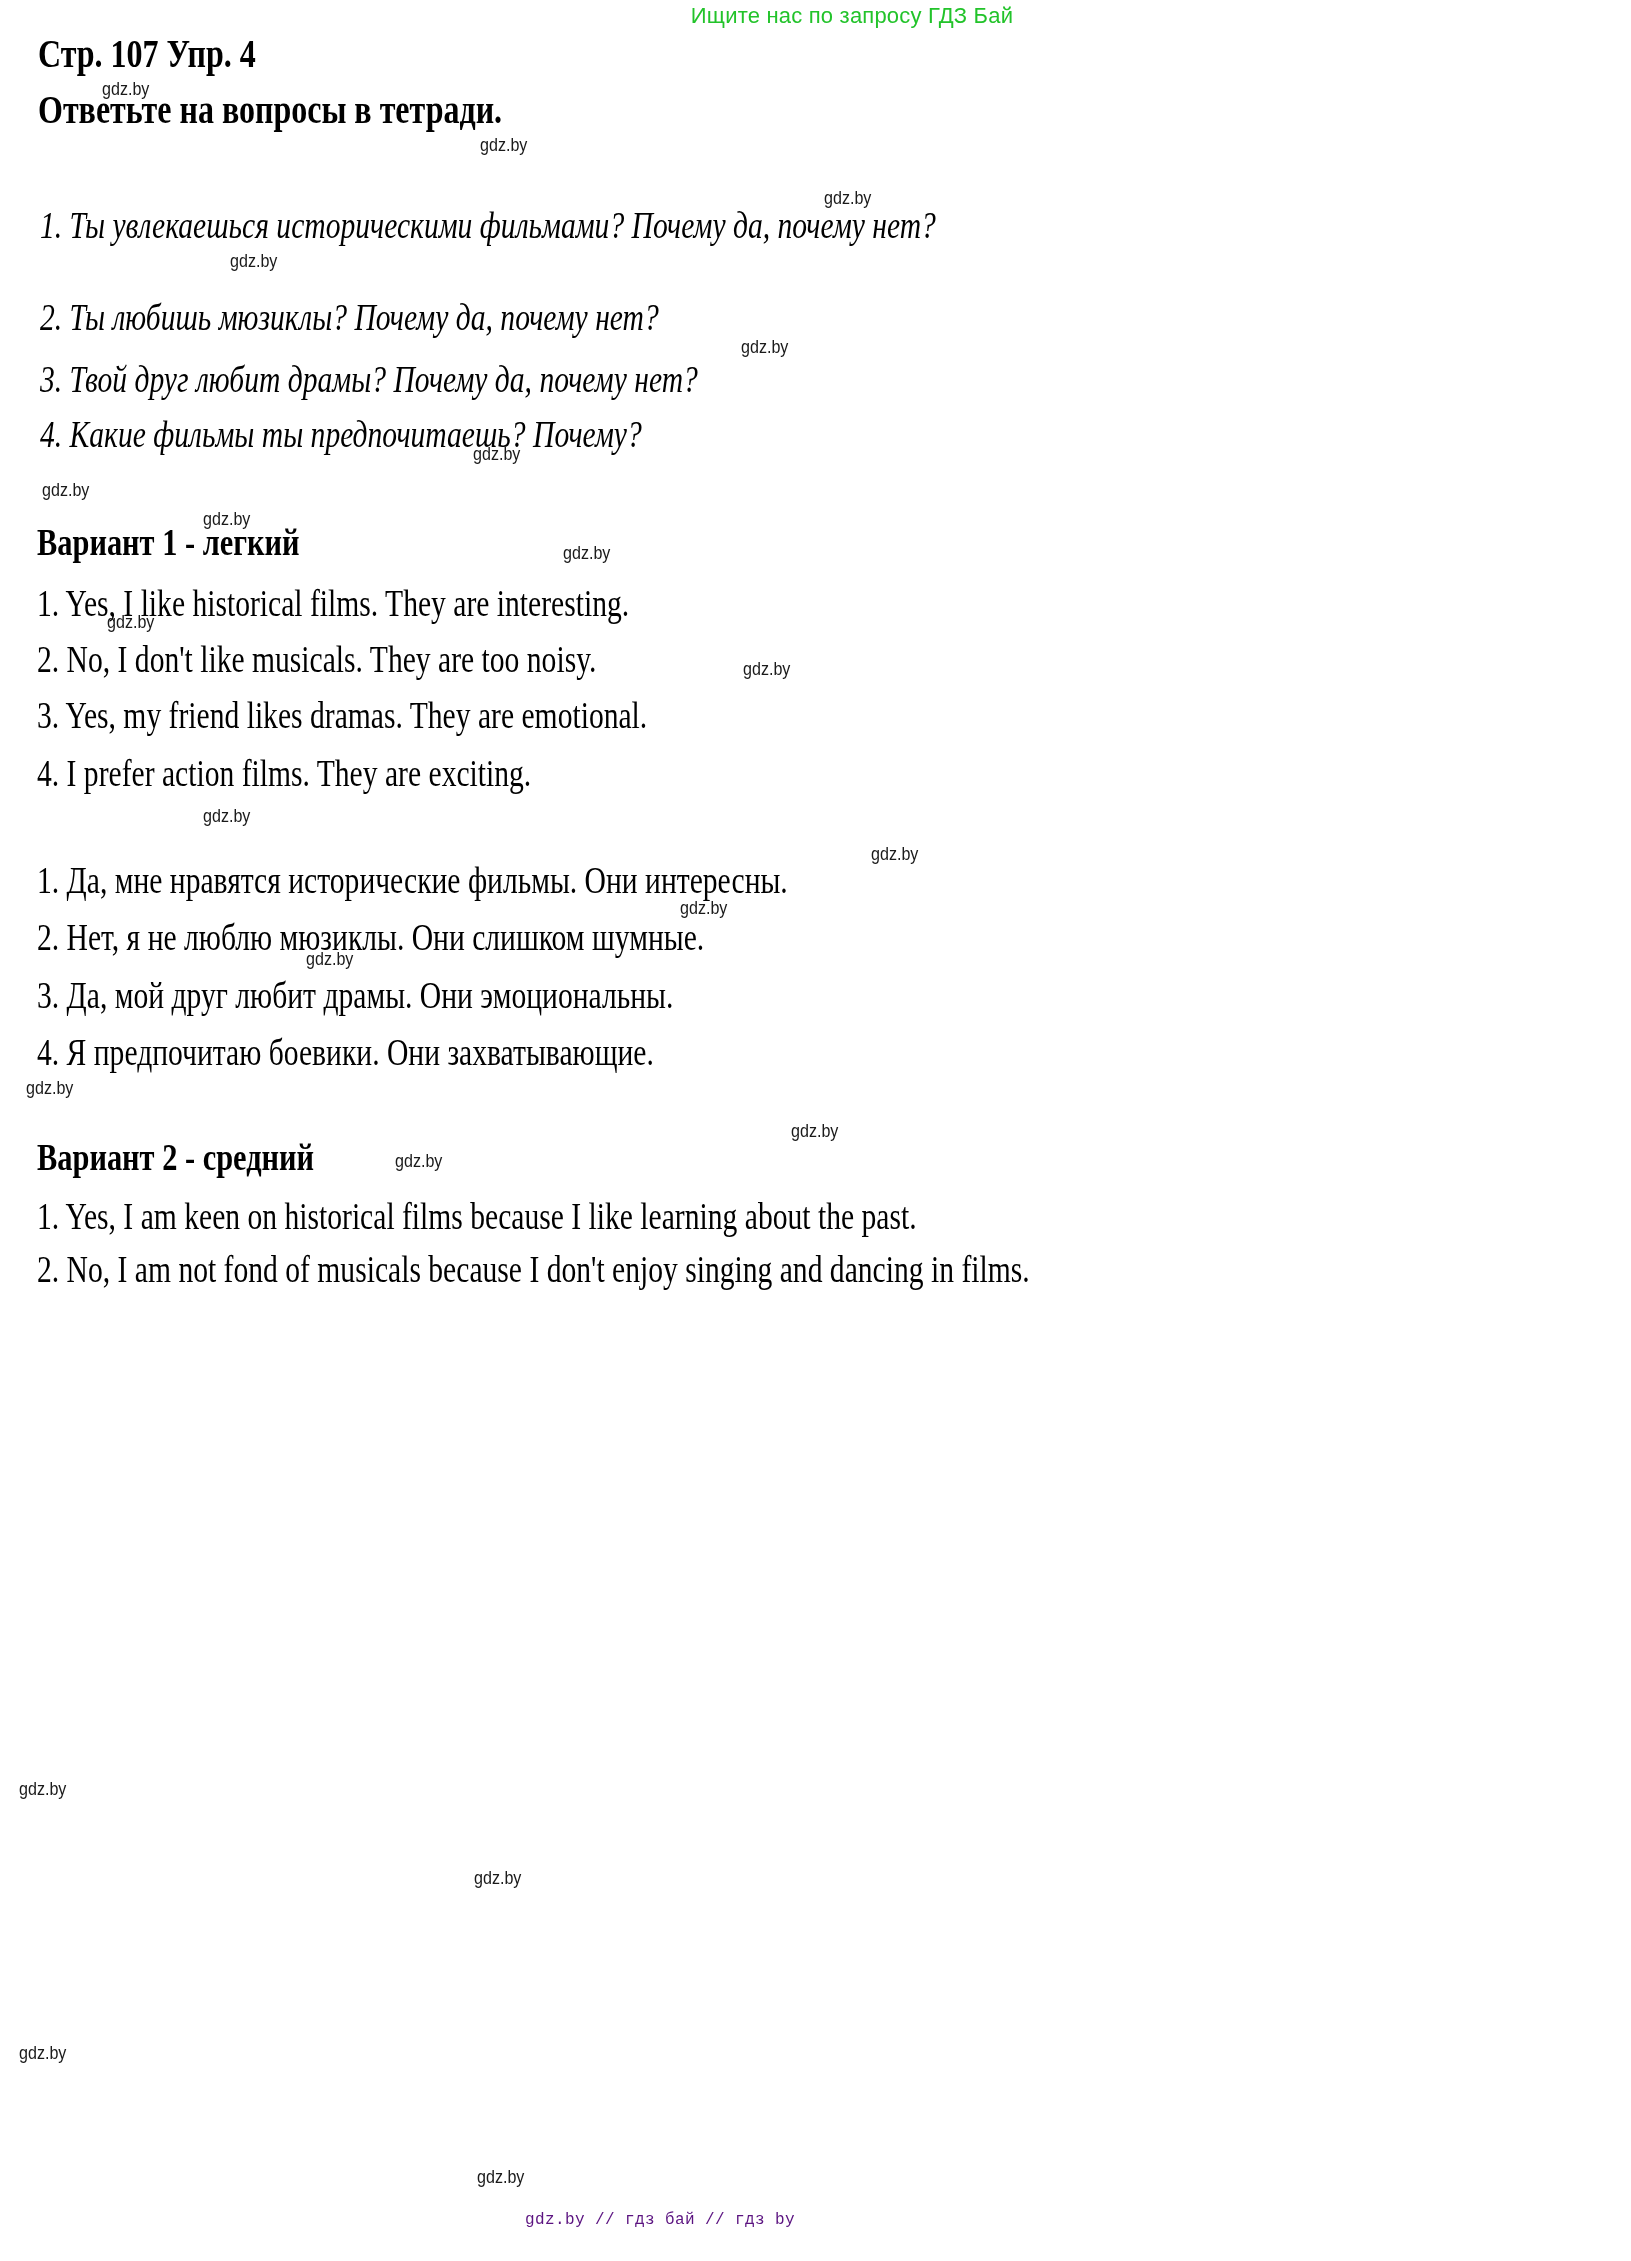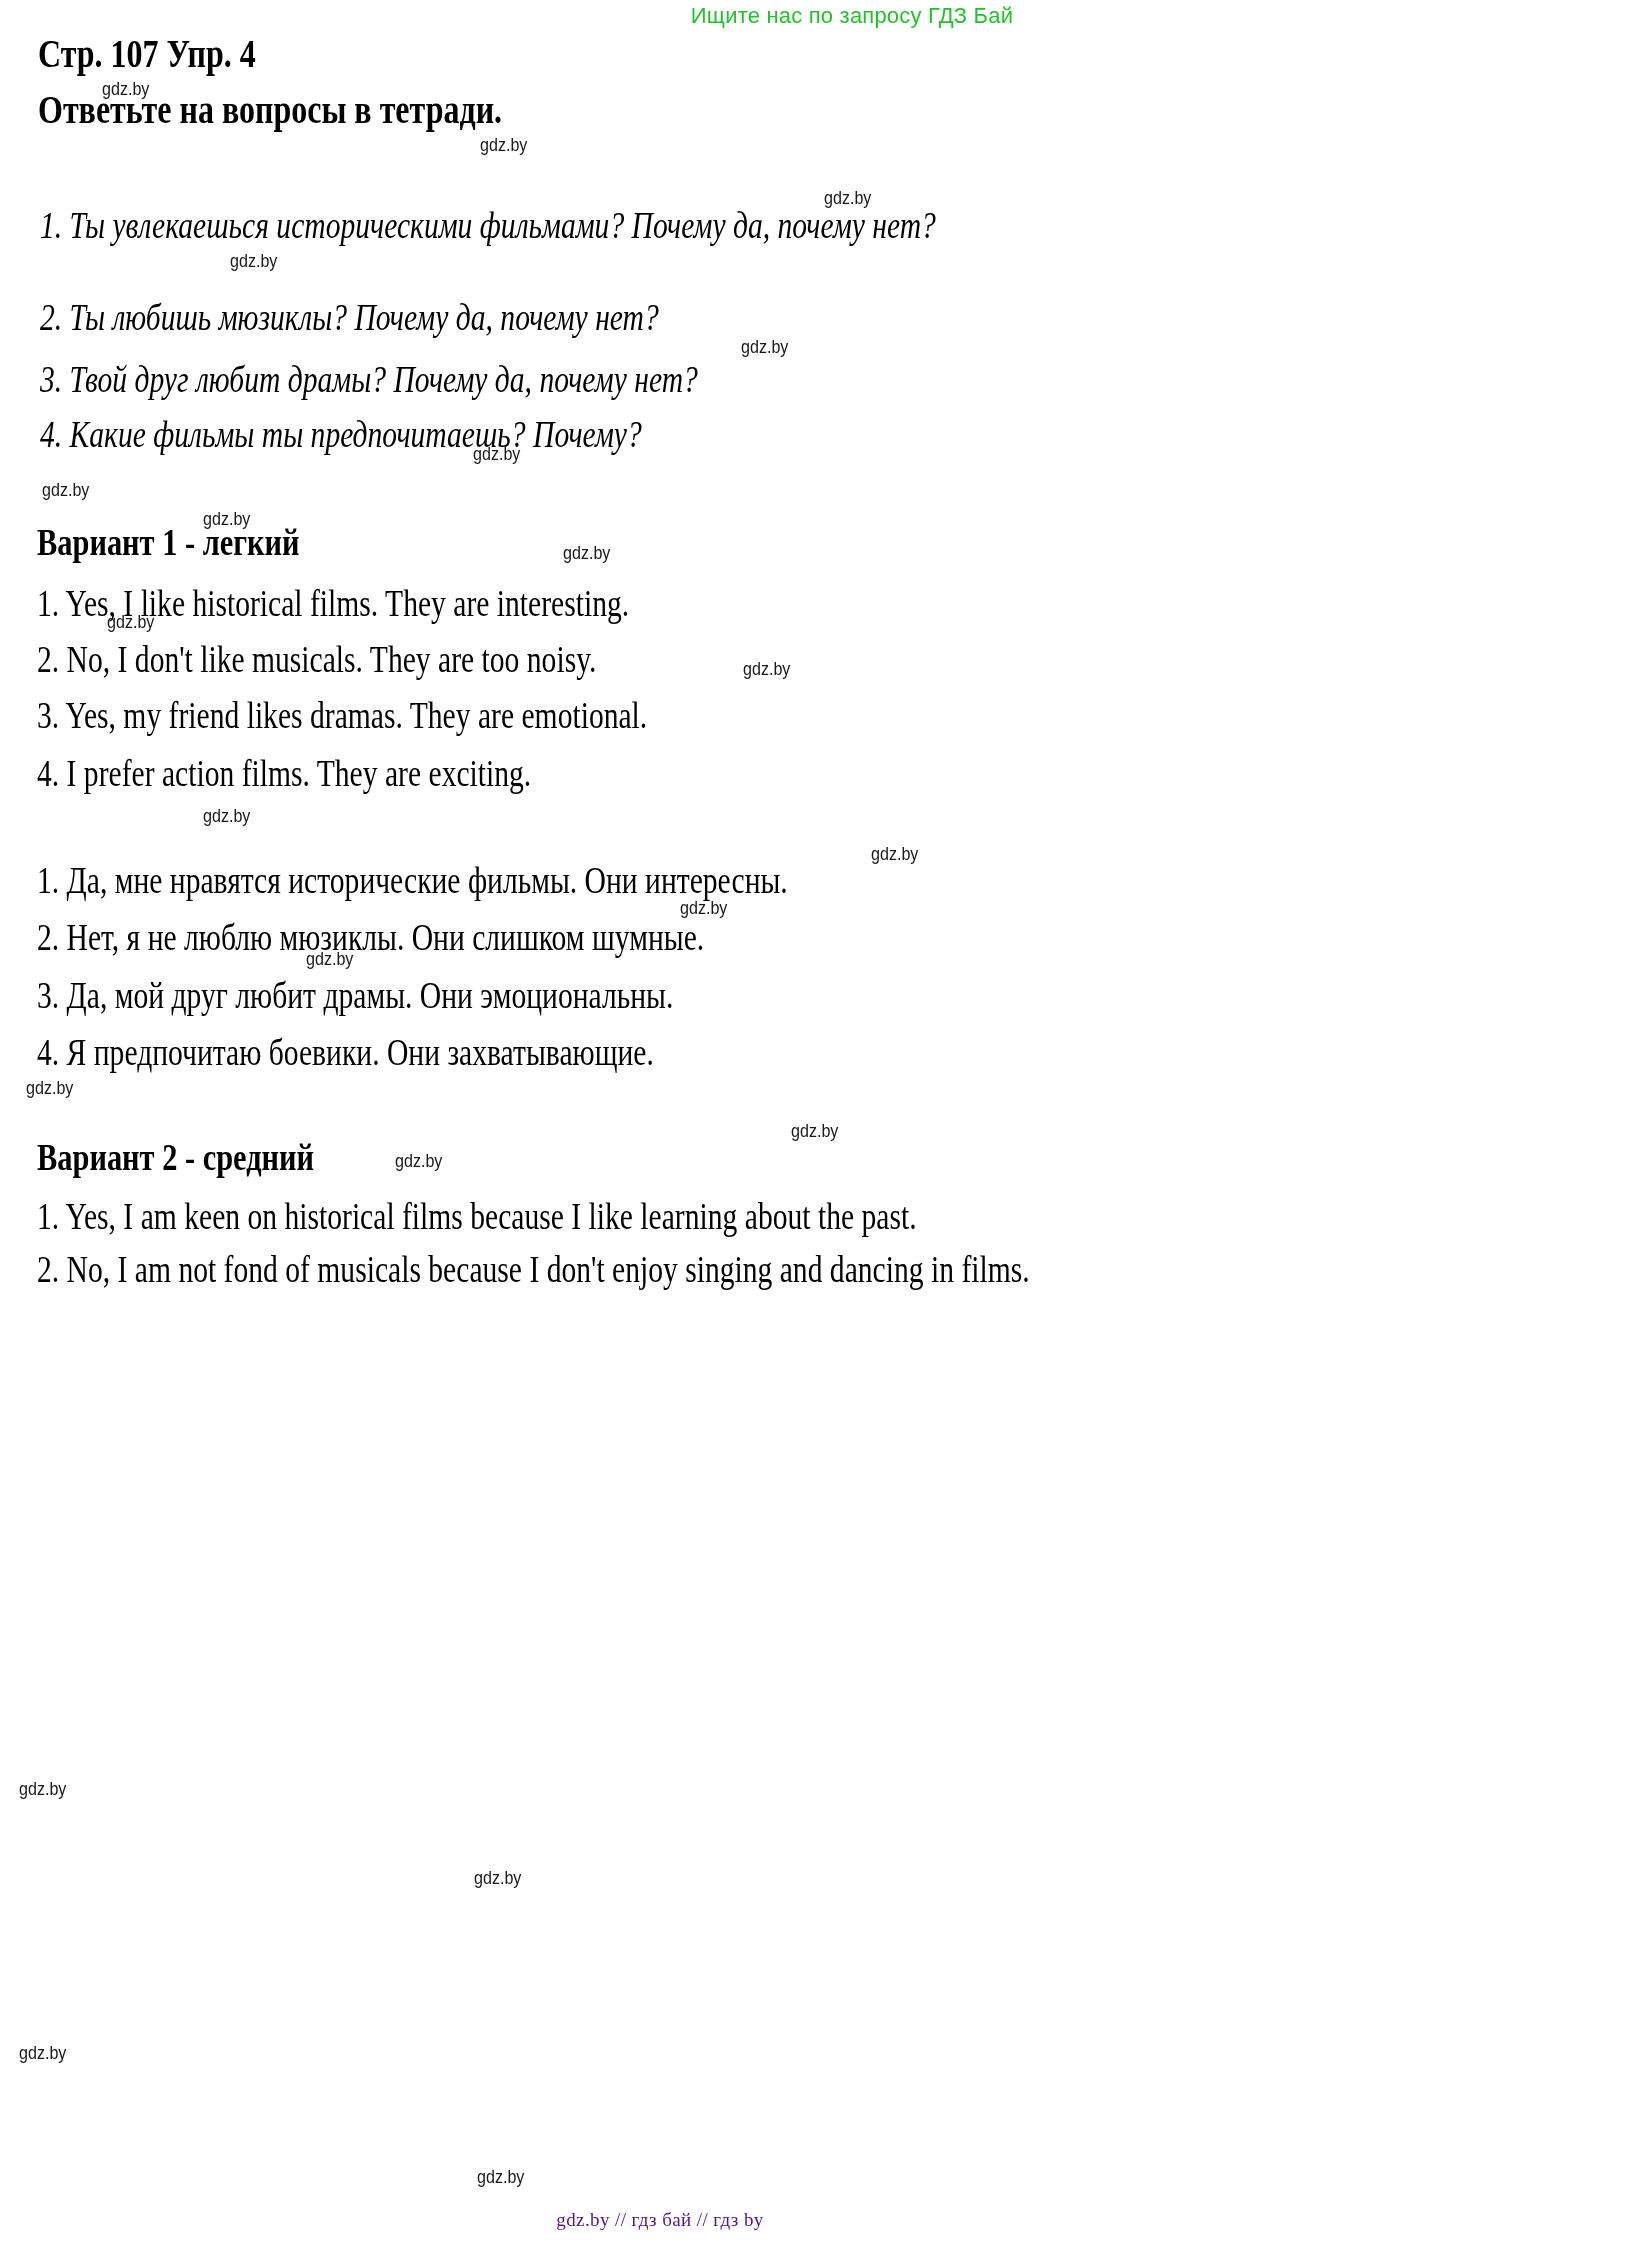--- a/index.html
+++ b/index.html
@@ -86,22 +86,22 @@
     transform-origin: left top;
   }
 
   
   .footer {
     position: absolute;
     left: 0;
     top: 2207px;
     width: 1320px;
     text-align: center;
-    font-family: Liberation Serif, serif;
-    font-size: 19px;
+    font-family: Liberation Mono, monospace;
+    font-size: 16px;
     line-height: 26px;
     color: #5b1380;
     white-space: nowrap;
     letter-spacing: 0.4px;
   }
 </style>
 </head>
 <body style="height: 2261px;">
 
 <div id="page" style="transform-origin: left top; transform: scale(1);">

